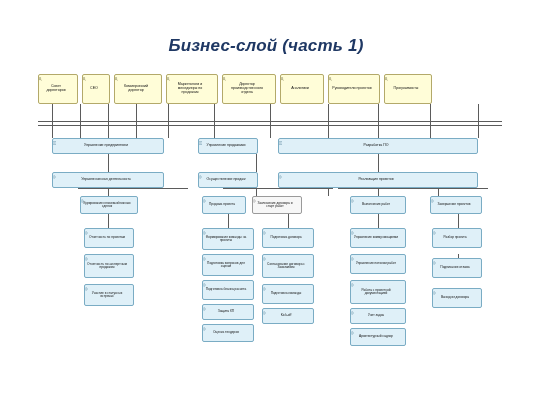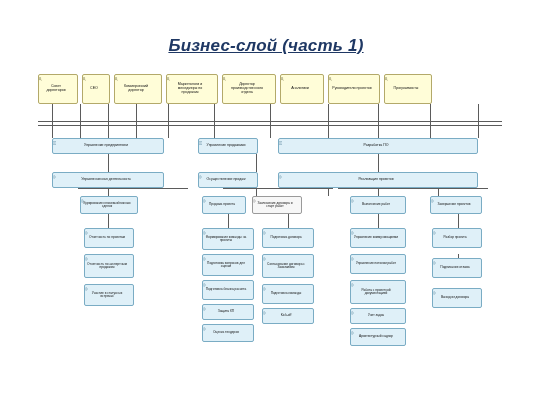--- a/index.html
+++ b/index.html
@@ -12,21 +12,20 @@
   }
   #title{
     position:absolute;
     top:36px;left:0;width:532px;
     text-align:center;
     font-size:17px;
     font-weight:bold;
     font-style:italic;
     color:#1f3864;
     letter-spacing:.2px;
-    text-decoration:underline;
   }
   #canvas{
     position:absolute;
     left:38px;top:68px;
     width:464px;height:300px;
   }
   .node{
     position:absolute;
     box-sizing:border-box;
     border:1px solid #7f9db9;

